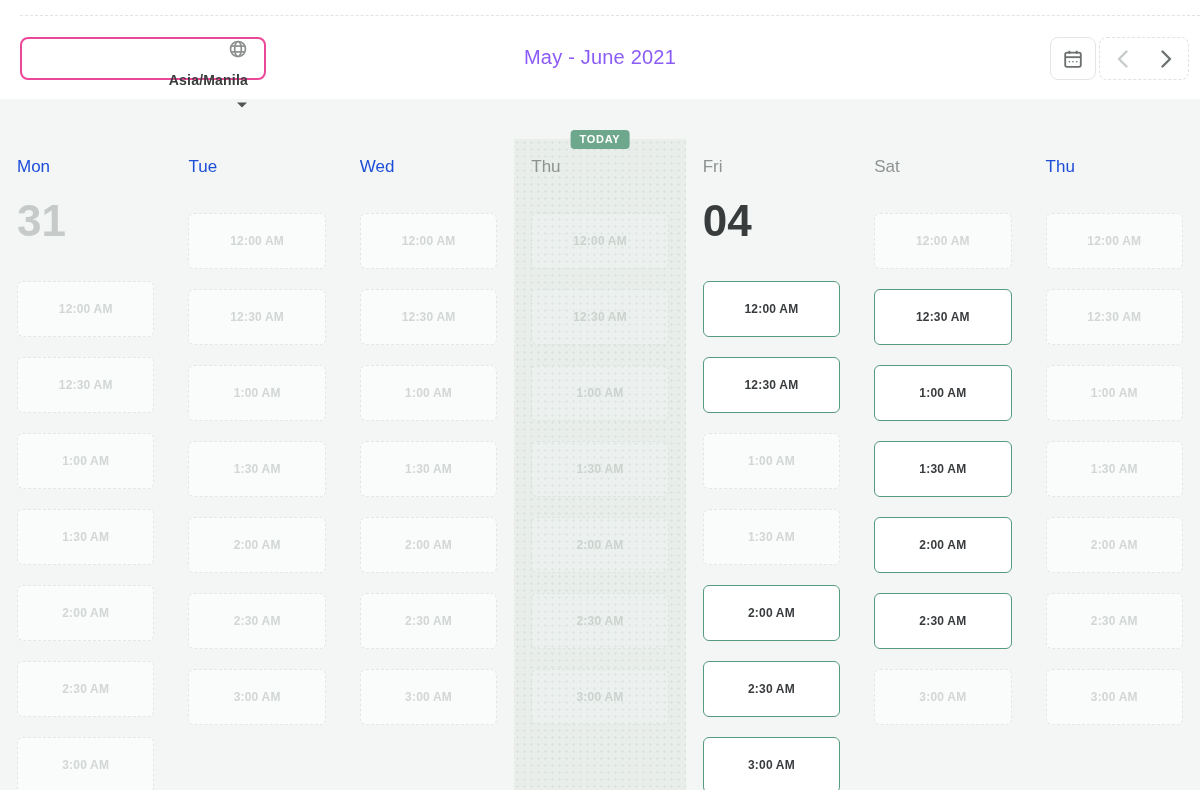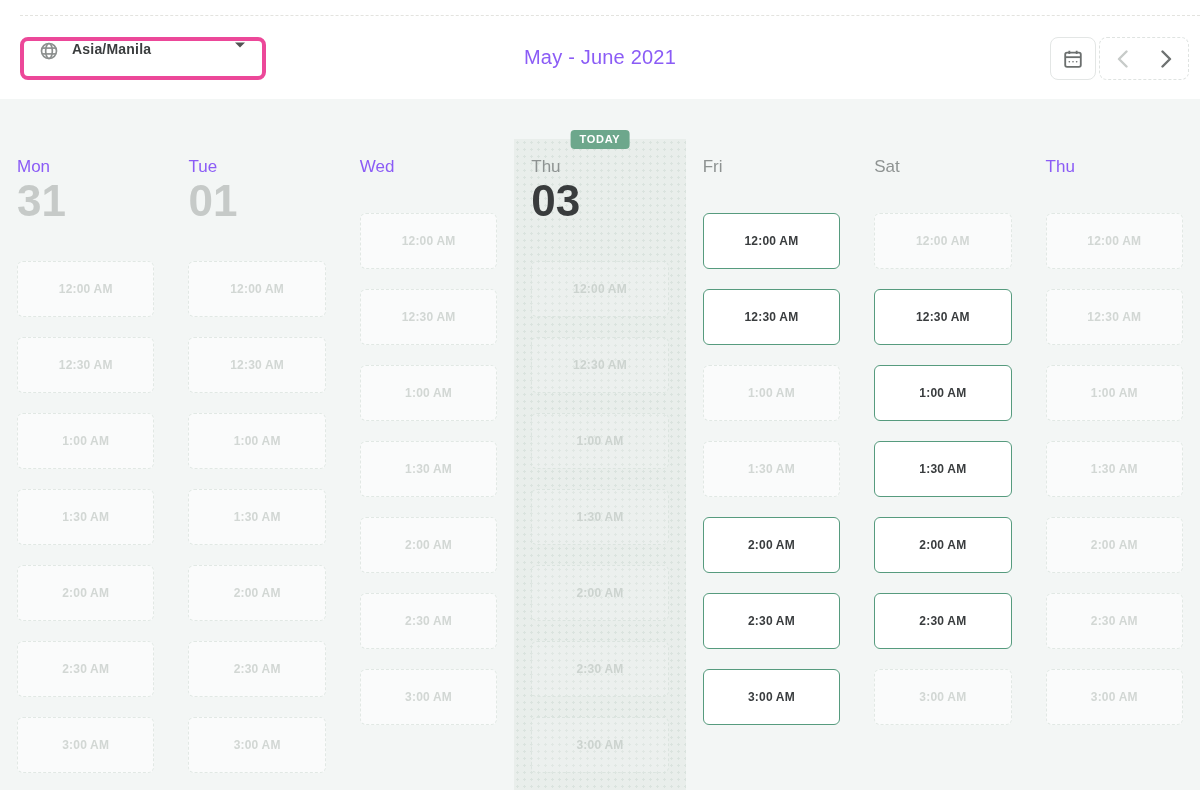--- a/index.html
+++ b/index.html
@@ -21,23 +21,24 @@
   .topbar{
     position:absolute;top:0;left:0;right:0;height:99px;
     background:#ffffff;
   }
   .topbar::before{
     content:"";position:absolute;top:15px;left:20px;right:0;
     border-top:1px dashed #e3e3df;
   }
   .tz-select{
     position:absolute;left:20px;top:37px;width:246px;height:43px;
-    background:#fff;border:4px solid #ec4899;border-radius:8px;
-    display:flex;align-items:flex-start;gap:13px;padding:0 16px 0 15px;
+    background:#fff;border:2px solid #ec4899;border-radius:8px;
+    display:flex;align-items:flex-end;gap:13px;padding:0 16px 0 15px;
     cursor:pointer;
+    flex-direction:column;
   }
   .tz-select .label{
     font-size:14px;font-weight:700;color:#3a3d3e;letter-spacing:.2px;
   }
   .tz-select .caret{margin-left:auto;}
   .icon{display:inline-flex;align-items:center;justify-content:center;}
 
   .title{
     position:absolute;left:0;right:0;top:46px;text-align:center;
     font-size:20px;font-weight:400;color:#8b5cf6;letter-spacing:.2px;
@@ -73,22 +74,22 @@
     background-image:radial-gradient(#dae3de 1px, rgba(0,0,0,0) 1.2px);
     background-size:7px 7px;
   }
   .today-badge{
     position:absolute;top:-9px;left:50%;transform:translateX(-50%);
     background:var(--badge);color:#fff;
     font-size:11px;font-weight:700;letter-spacing:.7px;
     padding:3px 9px 4px;border-radius:4px;white-space:nowrap;
   }
   .day-name{font-size:17px;line-height:20px;color:#8e9392;}
-  .day-num{font-size:44px;line-height:48px;font-weight:700;color:#393c3d;margin-top:0;}
-  .col.dim .day-name{color:#8b5cf6;}
+  .day-num{font-size:44px;line-height:48px;font-weight:700;color:#393c3d;margin-top:20px;}
+  .col.dim .day-name{color:#1d4ed8;}
   .col.dim .day-num{color:#c6cac8;}
 
   .slots{margin-top:36px;display:flex;flex-direction:column;gap:20px;}
   .slot{
     height:56px;border-radius:6px;
     display:flex;align-items:center;justify-content:center;
     font-family:"Liberation Sans", sans-serif;
     font-size:12px;font-weight:700;letter-spacing:.2px;
   }
   .slot.on{
@@ -172,21 +173,20 @@
         <button class="slot off" aria-disabled="true">1:00 AM</button>
         <button class="slot off" aria-disabled="true">1:30 AM</button>
         <button class="slot off" aria-disabled="true">2:00 AM</button>
         <button class="slot off" aria-disabled="true">2:30 AM</button>
         <button class="slot off" aria-disabled="true">3:00 AM</button>
       </div>
   </div>
     <div class="col dim">
 
     <div class="day-name">Tue</div>
-    <div class="day-num">01</div>
     <div class="slots">
         <button class="slot off" aria-disabled="true">12:00 AM</button>
         <button class="slot off" aria-disabled="true">12:30 AM</button>
         <button class="slot off" aria-disabled="true">1:00 AM</button>
         <button class="slot off" aria-disabled="true">1:30 AM</button>
         <button class="slot off" aria-disabled="true">2:00 AM</button>
         <button class="slot off" aria-disabled="true">2:30 AM</button>
         <button class="slot off" aria-disabled="true">3:00 AM</button>
       </div>
   </div>
@@ -199,34 +199,34 @@
         <button class="slot off" aria-disabled="true">1:00 AM</button>
         <button class="slot off" aria-disabled="true">1:30 AM</button>
         <button class="slot off" aria-disabled="true">2:00 AM</button>
         <button class="slot off" aria-disabled="true">2:30 AM</button>
         <button class="slot off" aria-disabled="true">3:00 AM</button>
       </div>
   </div>
     <div class="col today">
     <div class="today-badge">TODAY</div>
     <div class="day-name">Thu</div>
-    <div class="day-num">03</div>
     <div class="slots">
         <button class="slot off" aria-disabled="true">12:00 AM</button>
         <button class="slot off" aria-disabled="true">12:30 AM</button>
         <button class="slot off" aria-disabled="true">1:00 AM</button>
         <button class="slot off" aria-disabled="true">1:30 AM</button>
         <button class="slot off" aria-disabled="true">2:00 AM</button>
         <button class="slot off" aria-disabled="true">2:30 AM</button>
         <button class="slot off" aria-disabled="true">3:00 AM</button>
       </div>
   </div>
     <div class="col">
 
     <div class="day-name">Fri</div>
+    <div class="day-num">04</div>
     <div class="slots">
         <button class="slot on">12:00 AM</button>
         <button class="slot on">12:30 AM</button>
         <button class="slot off" aria-disabled="true">1:00 AM</button>
         <button class="slot off" aria-disabled="true">1:30 AM</button>
         <button class="slot on">2:00 AM</button>
         <button class="slot on">2:30 AM</button>
         <button class="slot on">3:00 AM</button>
       </div>
   </div>

